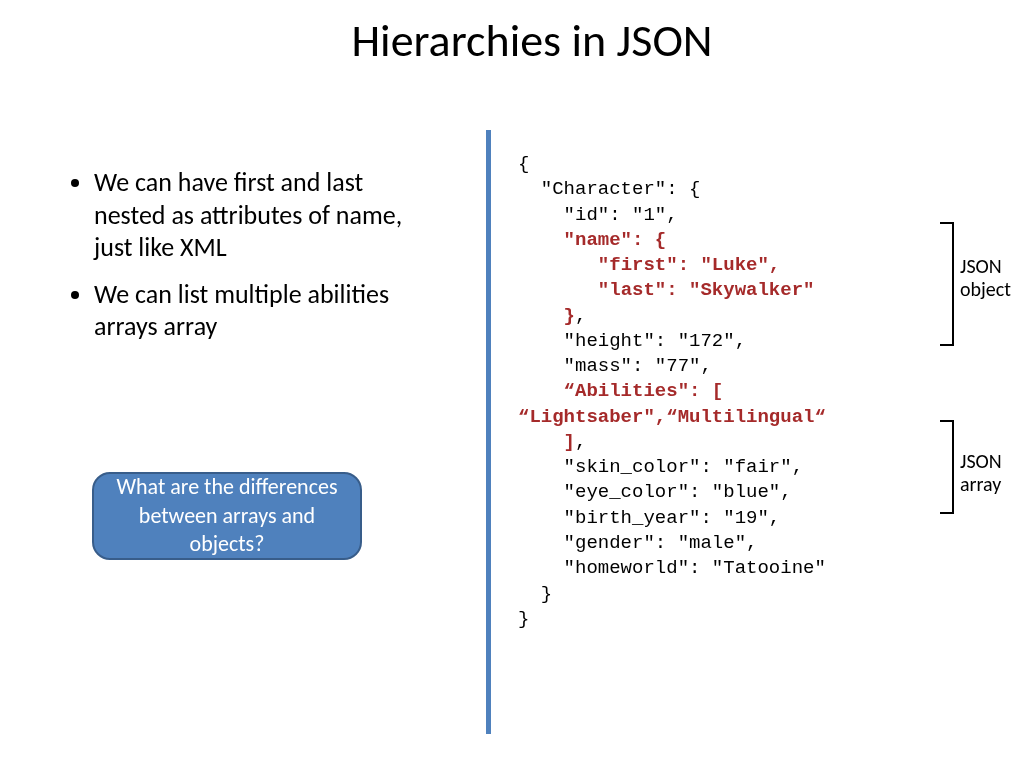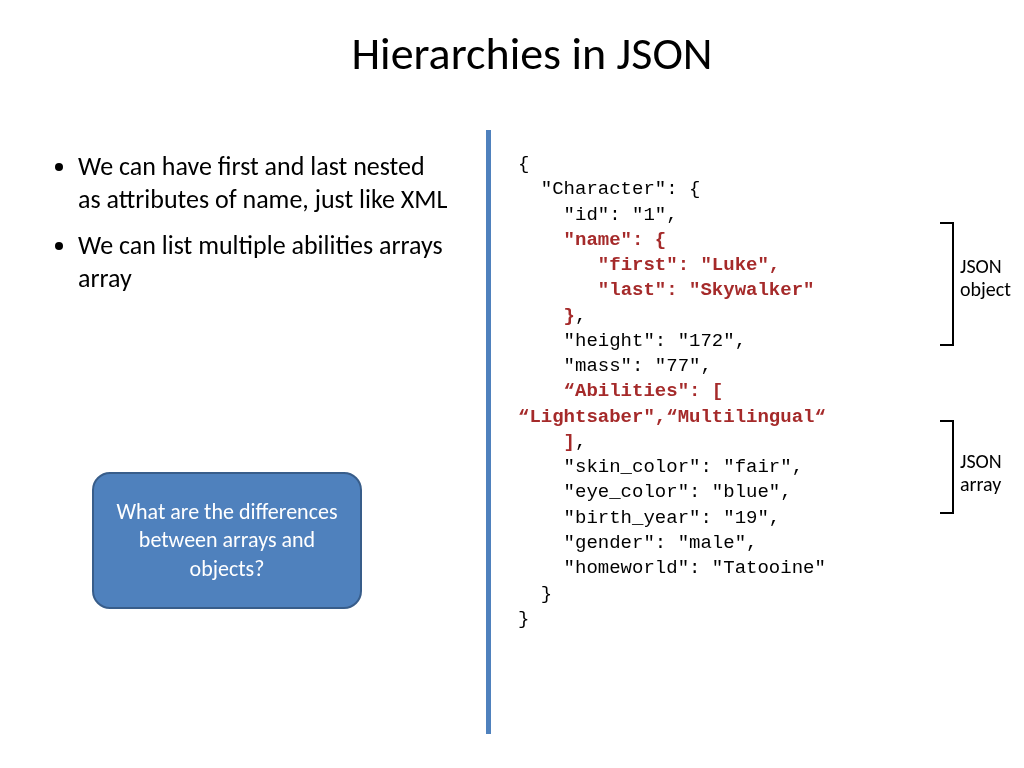--- a/index.html
+++ b/index.html
@@ -9,46 +9,46 @@
     height: 768px;
     background: #ffffff;
     font-family: Calibri, Arial, sans-serif;
     position: relative;
     overflow: hidden;
   }
   .title {
     text-align: center;
     font-size: 46px;
     color: #000;
-    margin-top: 25px;
+    margin-top: 12px;
     font-weight: 400;
     padding-left: 40px;
   }
   .left-col {
     position: absolute;
     left: 50px;
     top: 150px;
     width: 400px;
   }
   .bullets {
-    margin: 0;
+    margin: 16px;
     padding-left: 28px;
     font-size: 26px;
     color: #000;
     line-height: 1.25;
   }
   .bullets li {
     margin-bottom: 14px;
   }
   .callout {
     position: absolute;
     left: 92px;
     top: 472px;
     width: 270px;
-    height: 137px;
+    height: 88px;
     background: #4F81BD;
     border: 2px solid #385D8A;
     border-radius: 18px;
     color: #fff;
     font-size: 22px;
     text-align: center;
     display: flex;
     align-items: center;
     justify-content: center;
     line-height: 1.3;

